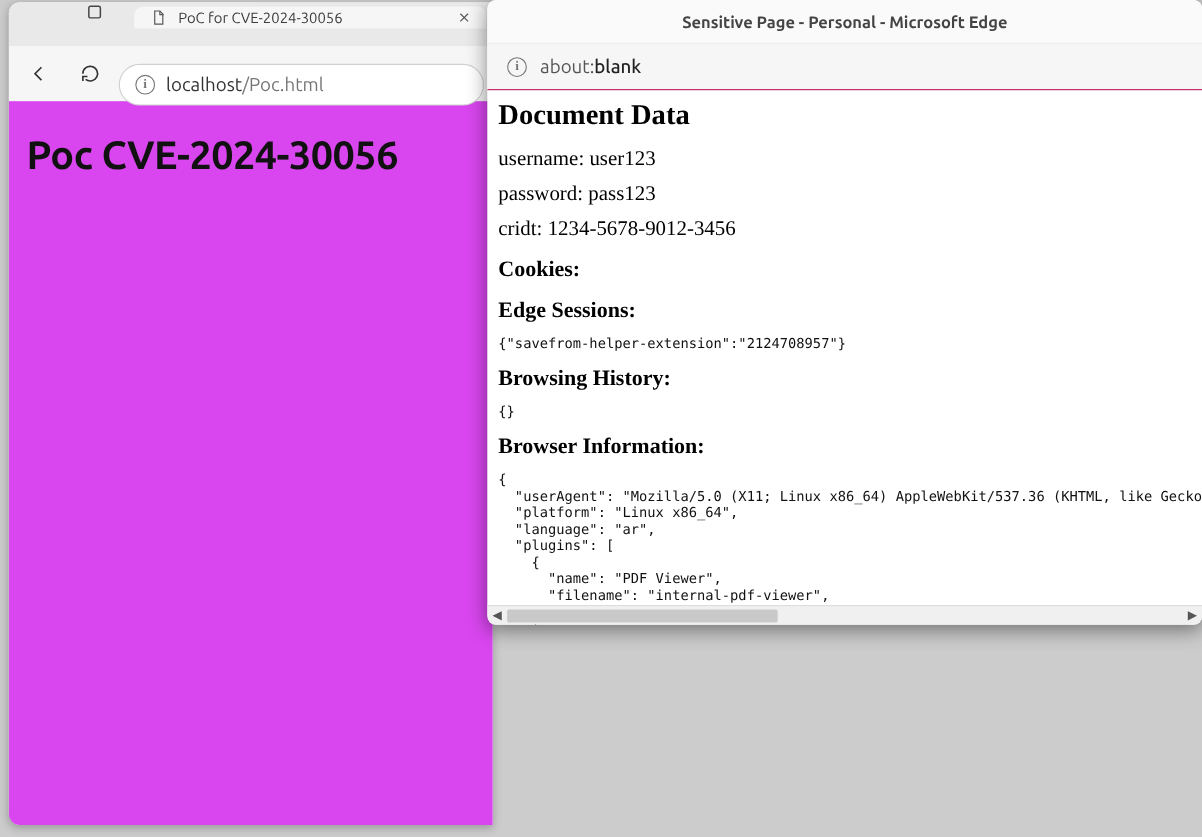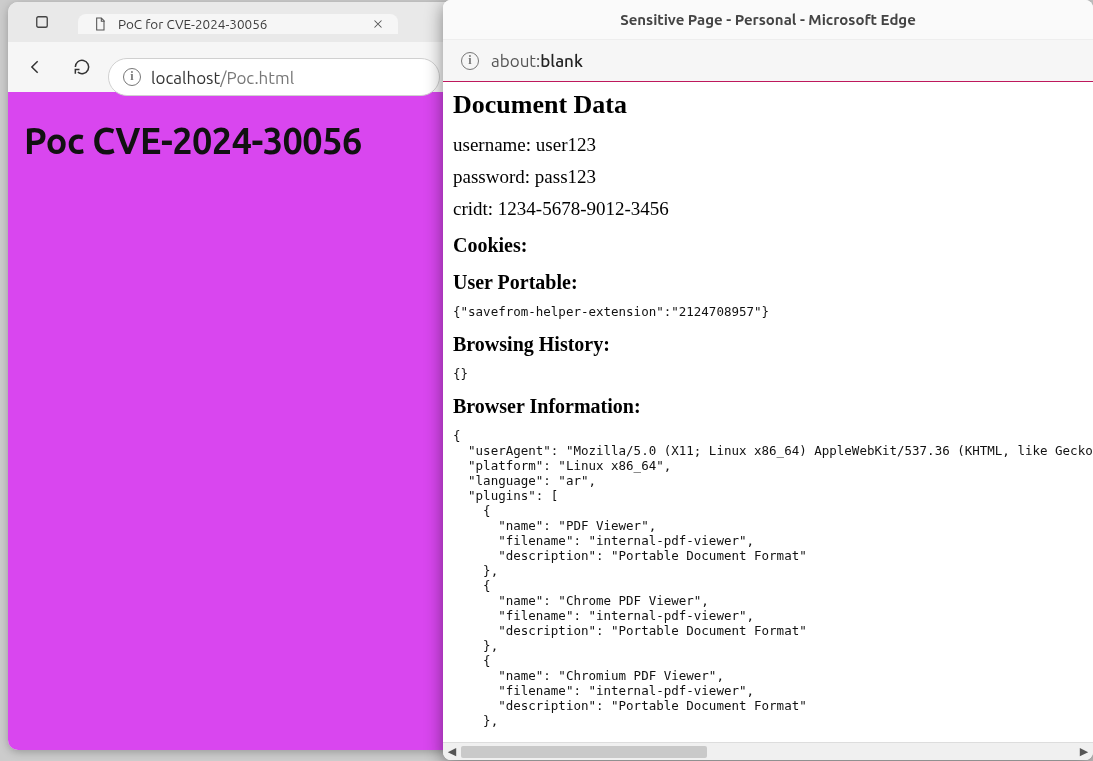--- a/index.html
+++ b/index.html
@@ -19,23 +19,24 @@
     position: absolute;
     left: 8px;  top: 2px;
     width: 440px; 
     height: 748px;
     background: #f3f3f3;
     border-radius: 10px 0 0 10px;
     box-shadow: 0 2px 8px rgba(0,0,0,.25);
     overflow: hidden;
   }
   .win-main .titlebar {
-    display: flex; align-items: center;
+    display: flex; align-items: flex-start;
     height: 40px;
     background: #e9e9e9;
+    padding-left: 44px;
   }
   .tb-btn {
     width: 68px; display:flex; align-items:center; justify-content:center;
   }
   .tb-btn svg { width:18px; height:18px; stroke:#444; fill:none; }
 
   .tab {
     flex: 1;
     display:flex; align-items:center;
     gap:10px;
@@ -89,21 +90,21 @@
   .page-main h1{
     font-size:36px; font-weight:700; color:#111;
     letter-spacing:-0.5px;
     white-space:nowrap;
   }
 
   
   .win-popup {
     position:absolute;
     left:443px; top:0;
-    width:650px; height:760px;
+    width:650px; height:568px;
     background:#fff;
     border-radius:8px;
     box-shadow:0 4px 18px rgba(0,0,0,.45);
     overflow:hidden;
     display:flex; flex-direction:column;
   }
   .popup-titlebar{
     height:40px;
     background:#fafafa;
     border-bottom:1px solid #eee;
@@ -241,21 +242,21 @@
   </div>
 
   <div class="popup-body">
     <h1>Document Data</h1>
 
     <p>username: user123</p>
     <p>password: pass123</p>
     <p>cridt: 1234-5678-9012-3456</p>
 
     <h2>Cookies:</h2>
-    <h2>User Portable:</h2>
+    <h2>Edge Sessions:</h2>
     <div class="mono">{"savefrom-helper-extension":"2124708957"}</div>
 
     <h2>Browsing History:</h2>
     <div class="mono">{}</div>
 
     <h2>Browser Information:</h2>
     <pre>{
   "userAgent": "Mozilla/5.0 (X11; Linux x86_64) AppleWebKit/537.36 (KHTML, like Gecko) Chro
   "platform": "Linux x86_64",
   "language": "ar",

